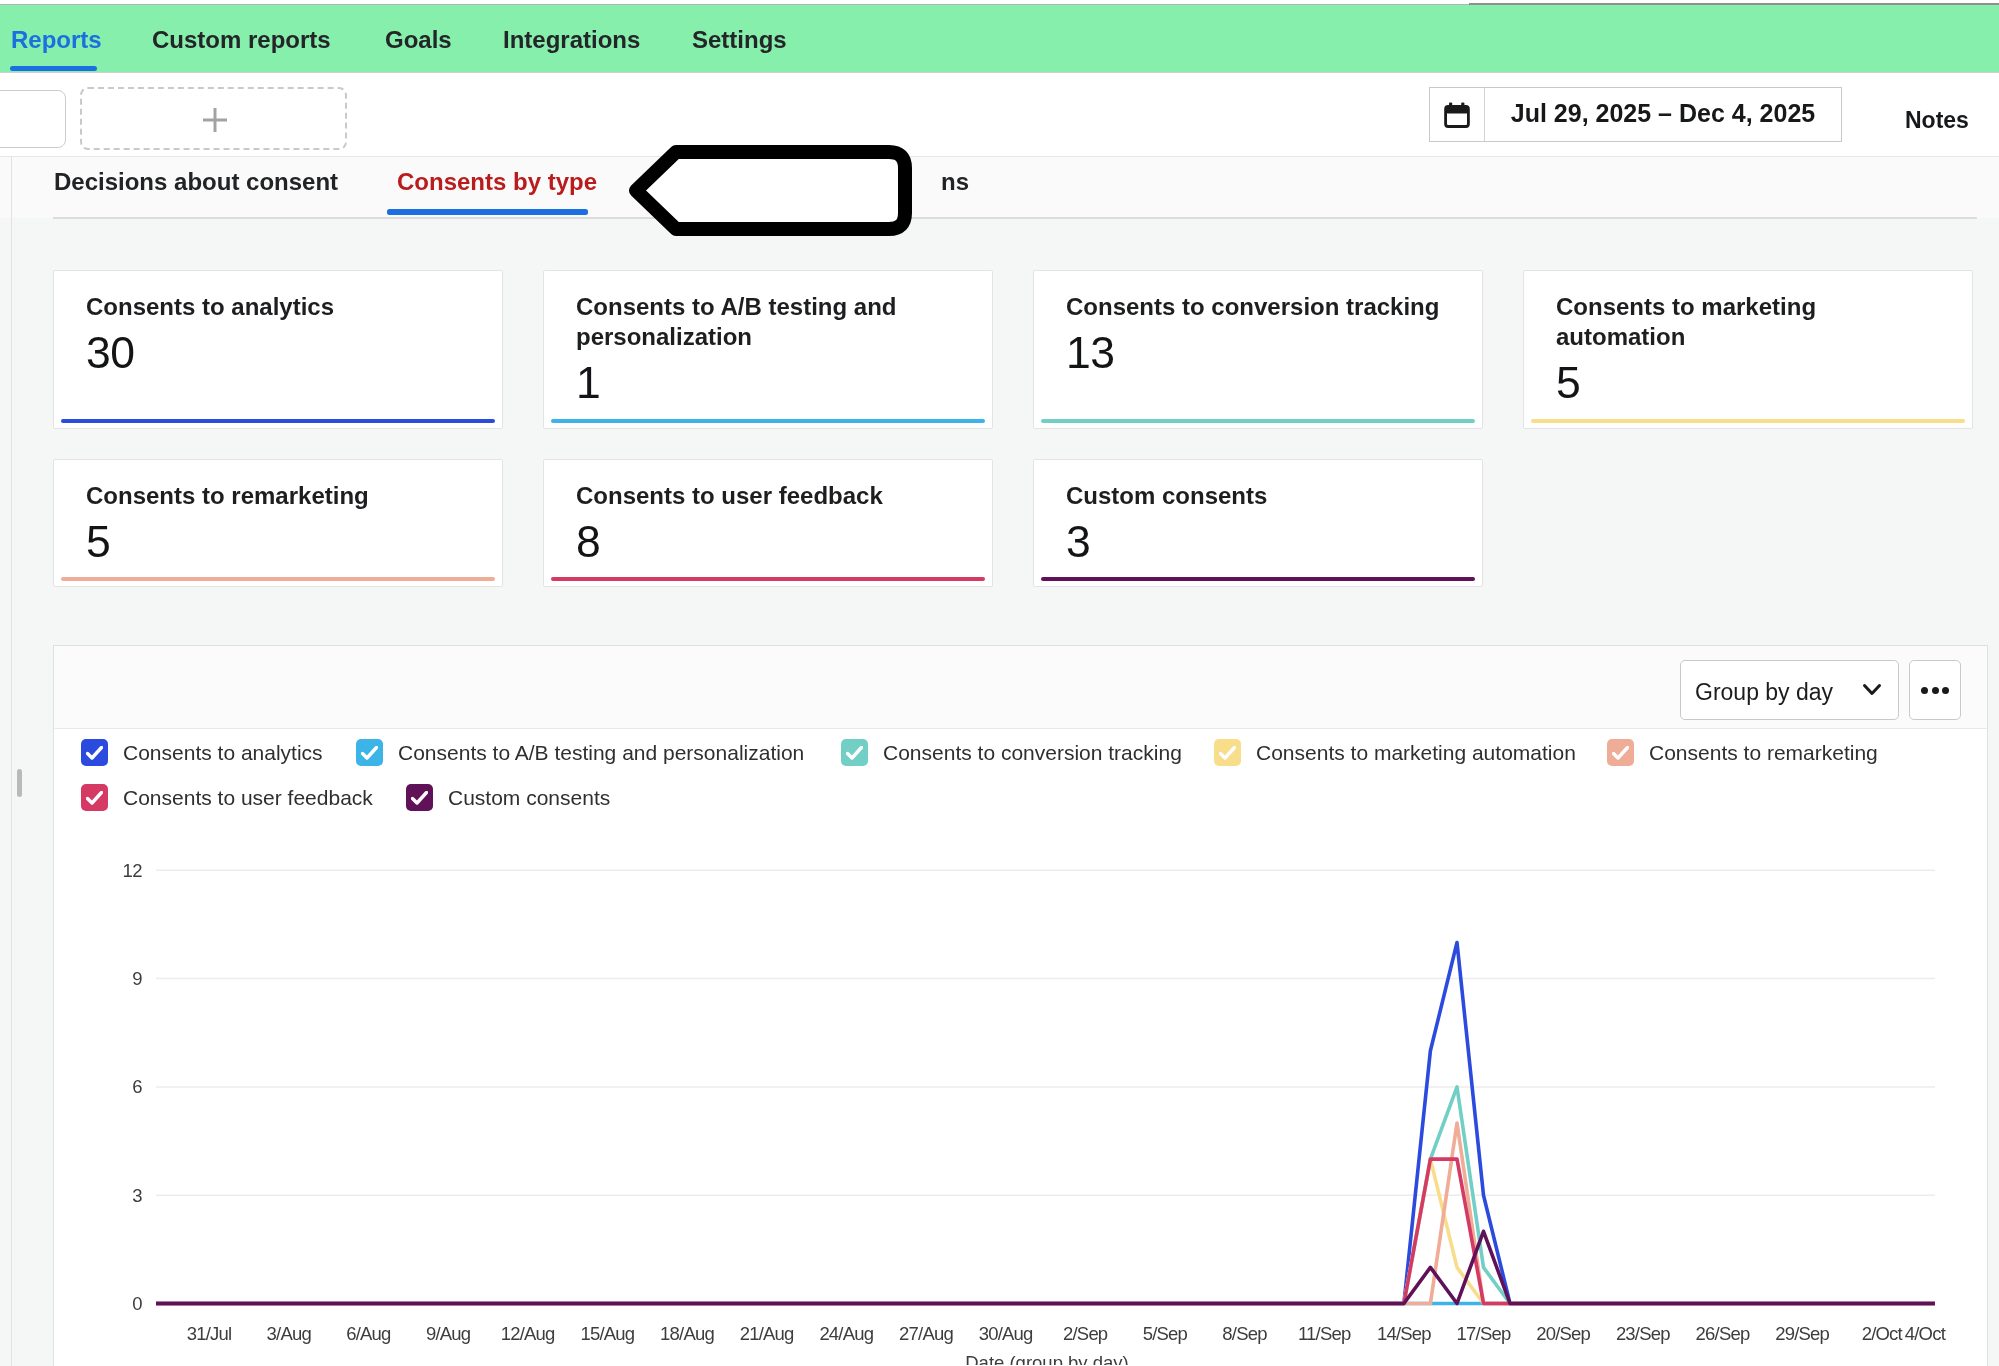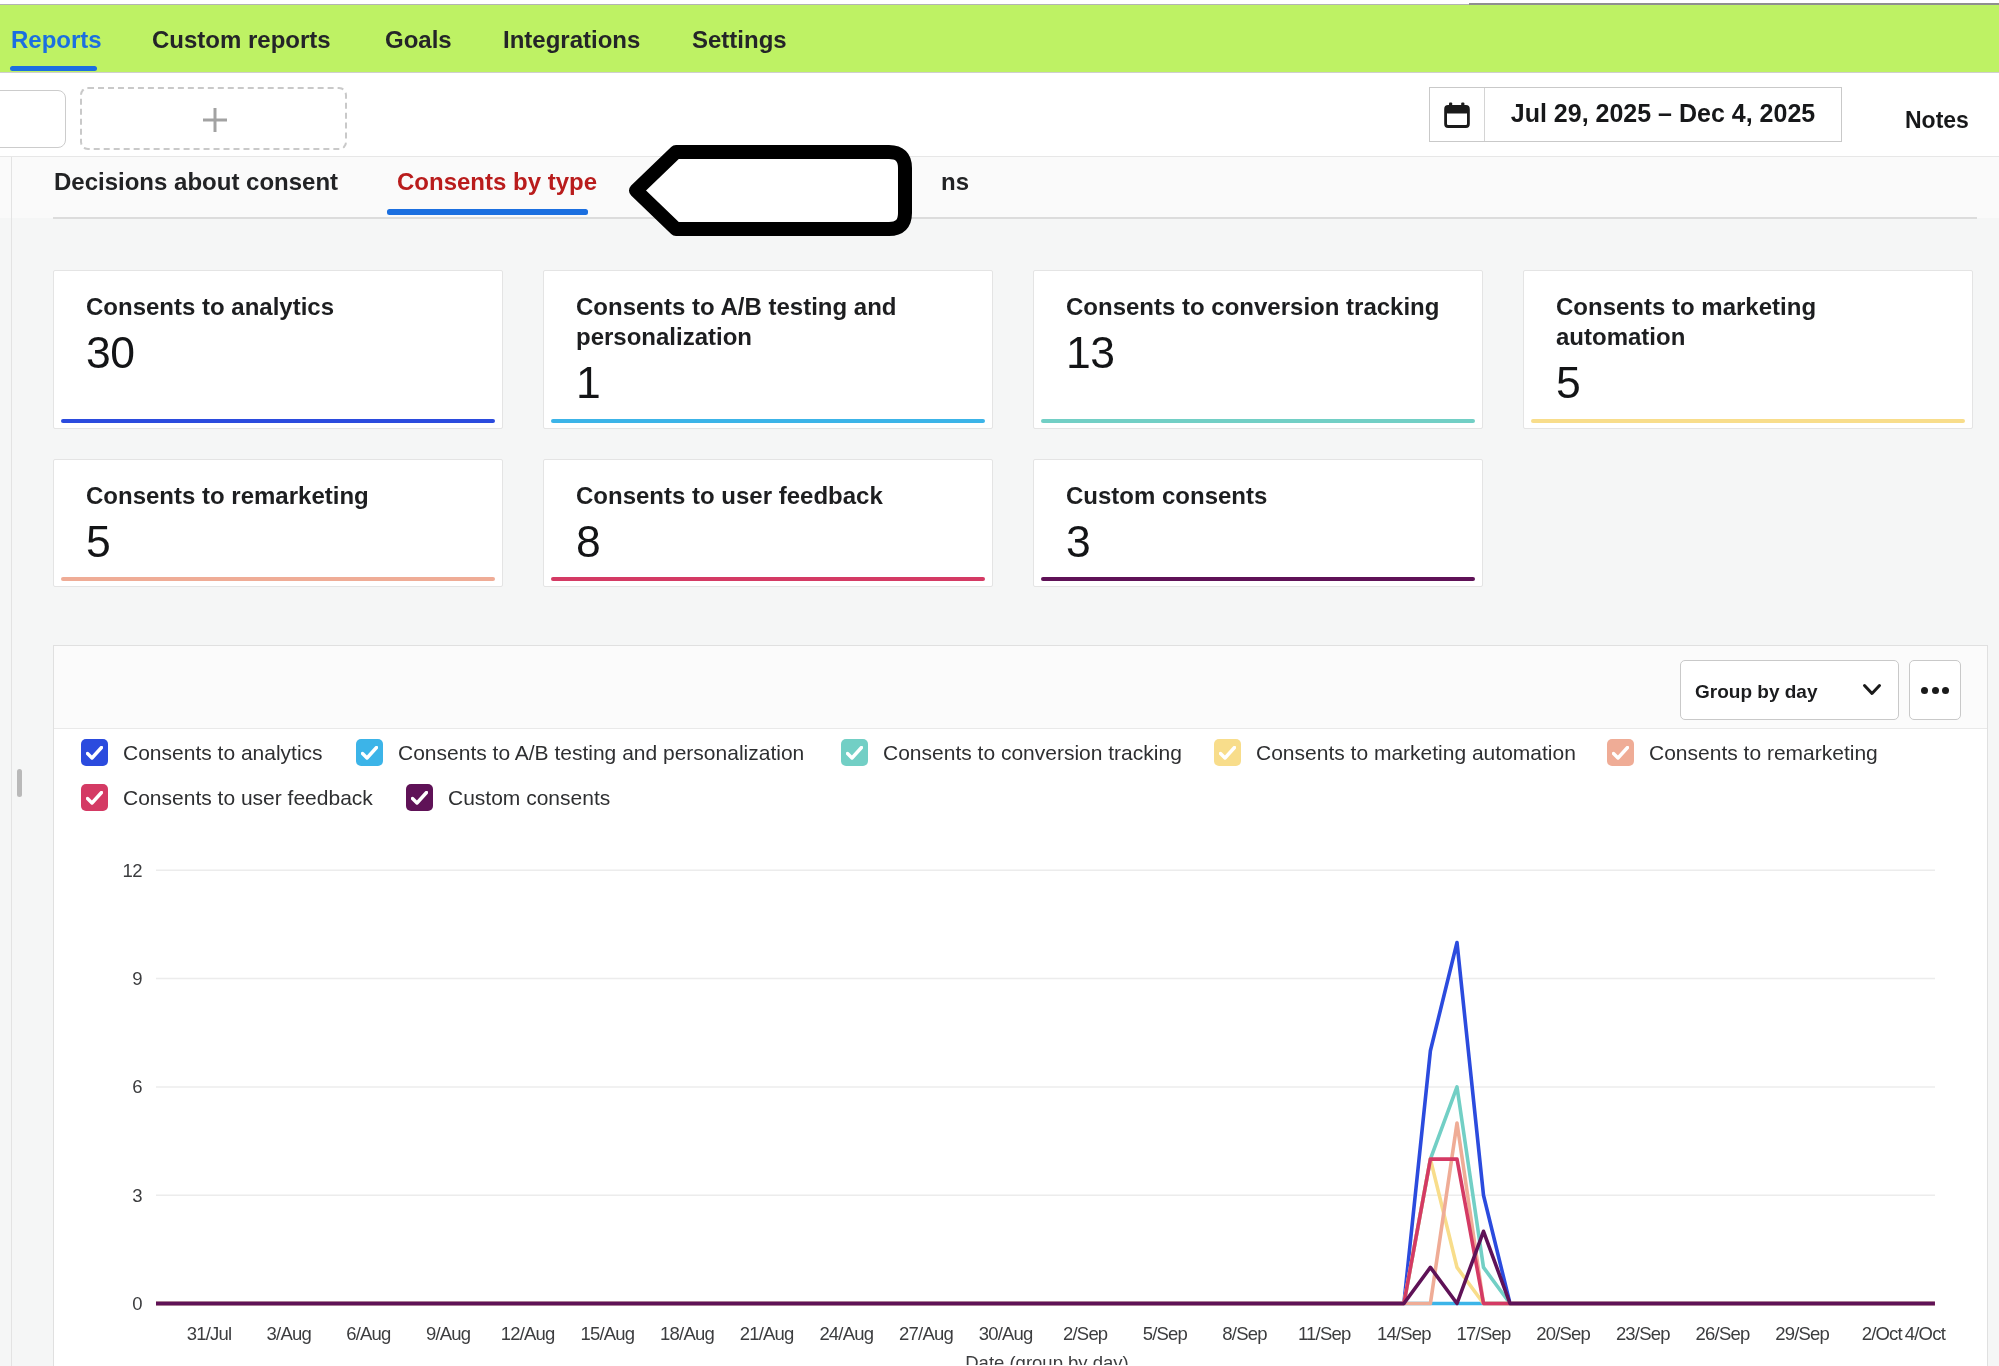--- a/index.html
+++ b/index.html
@@ -4,21 +4,21 @@
 <style>
 * { margin:0; padding:0; box-sizing:border-box; }
 html,body { width:1999px; height:1366px; overflow:hidden; background:#fff; }
 body { font-family:"Liberation Sans", sans-serif; position:relative; }
 .abs { position:absolute; }
 
 
 #topline { left:0; top:4px; width:1469px; height:1.5px; background:#b3b3b3; }
 #topline2 { left:1469px; top:2.5px; width:530px; height:2px; background:#8f8f8f; }
 #topline3 { left:1469px; top:4.5px; width:530px; height:2px; background:#f0f0f0; }
-#nav { left:0; top:5px; width:1999px; height:68px; background:#bef264; border-bottom:1px solid #cfcfcf; }
+#nav { left:0; top:5px; width:1999px; height:68px; background:#86efac; border-bottom:1px solid #cfcfcf; }
 .navitem { position:absolute; top:23px; font-size:24px; line-height:24px; font-weight:700; color:#242528; }
 #nav-underline { left:10px; top:61px; width:87px; height:5px; background:#1b6fe0; border-radius:2.5px; }
 
 
 #toolbar { left:0; top:74px; width:1999px; height:82px; background:#ffffff; }
 #cutbox { left:-14px; top:16px; width:80px; height:58px; background:#fff; border:1.5px solid #cccccc; border-radius:8px; }
 #dashbtn { left:80px; top:13px; width:267px; height:63px; border:2px dashed #c9c9c9; border-radius:8px; }
 #datebox { left:1429px; top:13px; width:413px; height:55px; background:#fff; border:1.5px solid #c9c9c9; display:flex; }
 #dateicon { width:55px; border-right:1.5px solid #d4d4d4; display:flex; align-items:center; justify-content:center; }
 #datetext { flex:1; text-align:center; font-size:25px; font-weight:700; color:#17181a; line-height:51px; }
@@ -40,21 +40,21 @@
 .cardline { position:absolute; left:7px; right:7px; bottom:5px; height:4px; border-radius:2px; }
 .cardtitle { margin:21px 32px 0 32px; font-size:24px; line-height:30px; font-weight:700; color:#1d1e20; }
 .cardnum { margin:6px 32px 0 32px; font-size:44.5px; line-height:50px; font-weight:400; color:#131416; letter-spacing:-0.5px; }
 .row1 { top:270px; height:159px; }
 .row2 { top:459px; height:128px; }
 
 
 #panel { left:53px; top:645px; width:1935px; height:721px; background:#fff; border:1px solid #e0e0e0; border-bottom:none; }
 #ptoolbar { position:absolute; left:0; top:0; width:100%; height:83px; border-bottom:1px solid #e9e9e9; background:#fbfbfb; }
 #groupby { position:absolute; left:1626px; top:14px; width:219px; height:60px; border:1.5px solid #c9c9c9; border-radius:5px; background:#fff; }
-#groupby span { position:absolute; left:14px; top:19px; font-size:19px; line-height:24px; font-weight:700; color:#1b1c1e;text-align:center; }
+#groupby span { position:absolute; left:14px; top:19px; font-size:23px; line-height:24px; font-weight:400; color:#1b1c1e;text-align:center; }
 #dots { position:absolute; left:1855px; top:14px; width:52px; height:60px; border:1.5px solid #c9c9c9; border-radius:5px; background:#fff; display:flex; align-items:center; justify-content:center; gap:3.5px; }
 .dot { width:7px; height:7px; border-radius:50%; background:#1a1a1a; }
 
 
 .lgitem { position:absolute; height:27px; display:flex; align-items:center; }
 .cb { width:27px; height:27px; border-radius:5px; margin-right:15px; flex:none; display:flex; align-items:center; justify-content:center; }
 .lgtxt { font-size:21px; color:#2e2f31; white-space:nowrap; }
 
 
 #arrow { left:615px; top:133px; }

